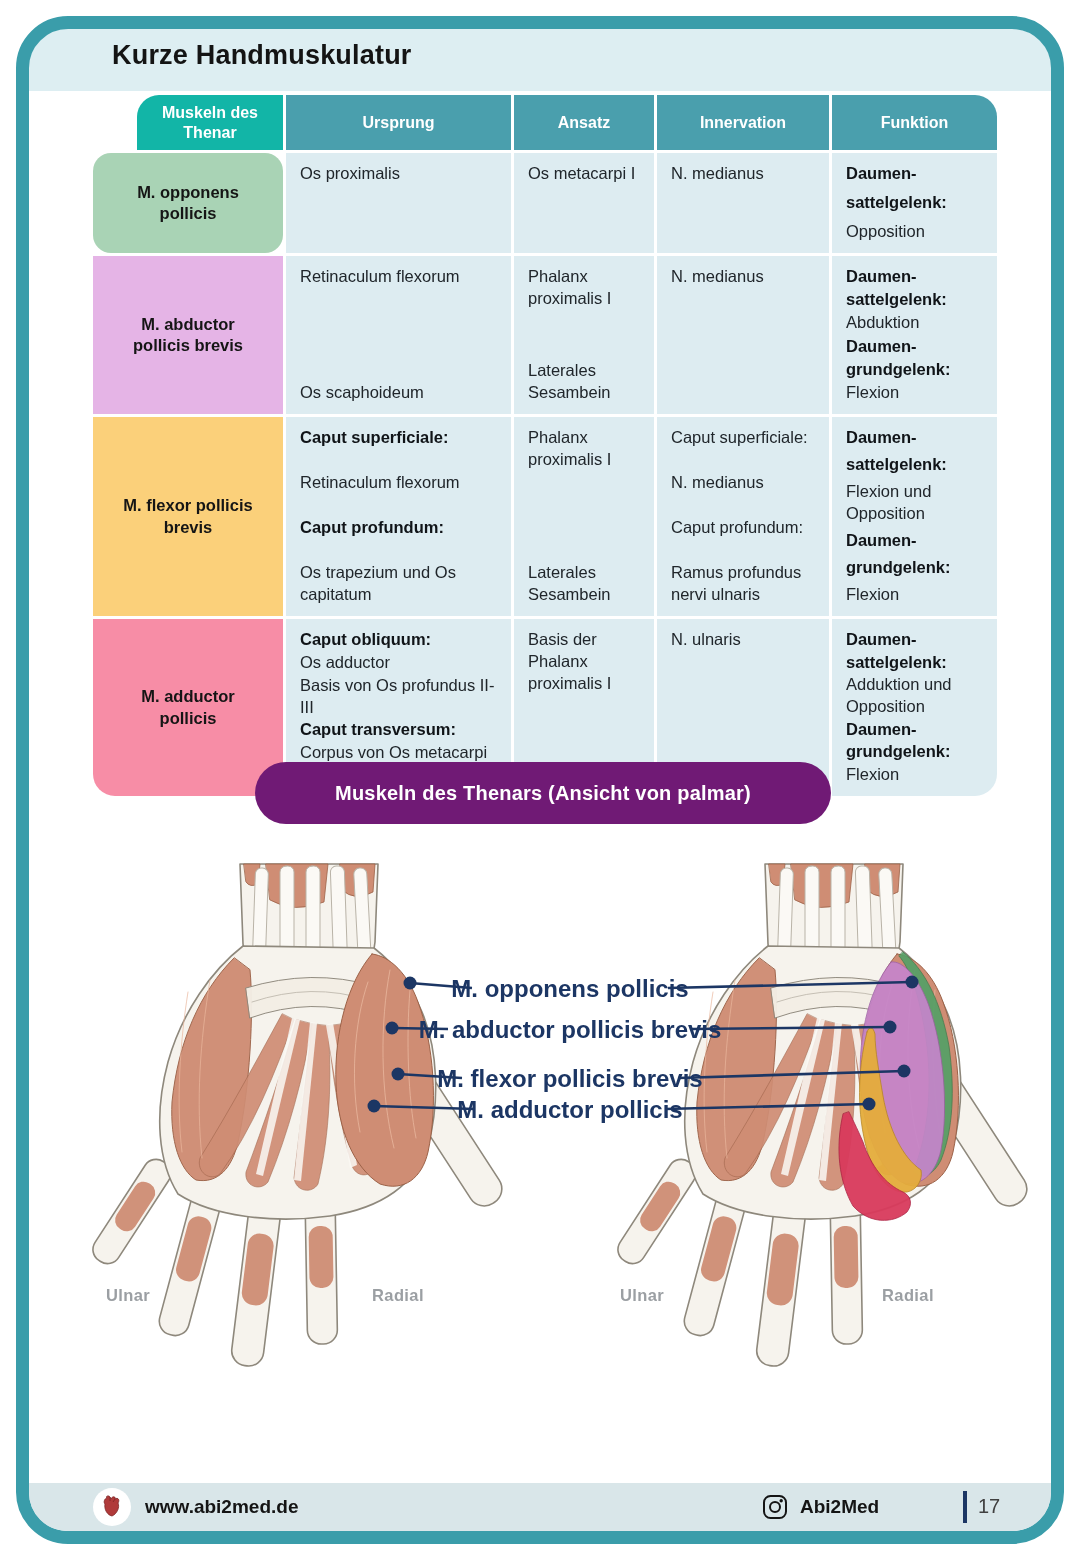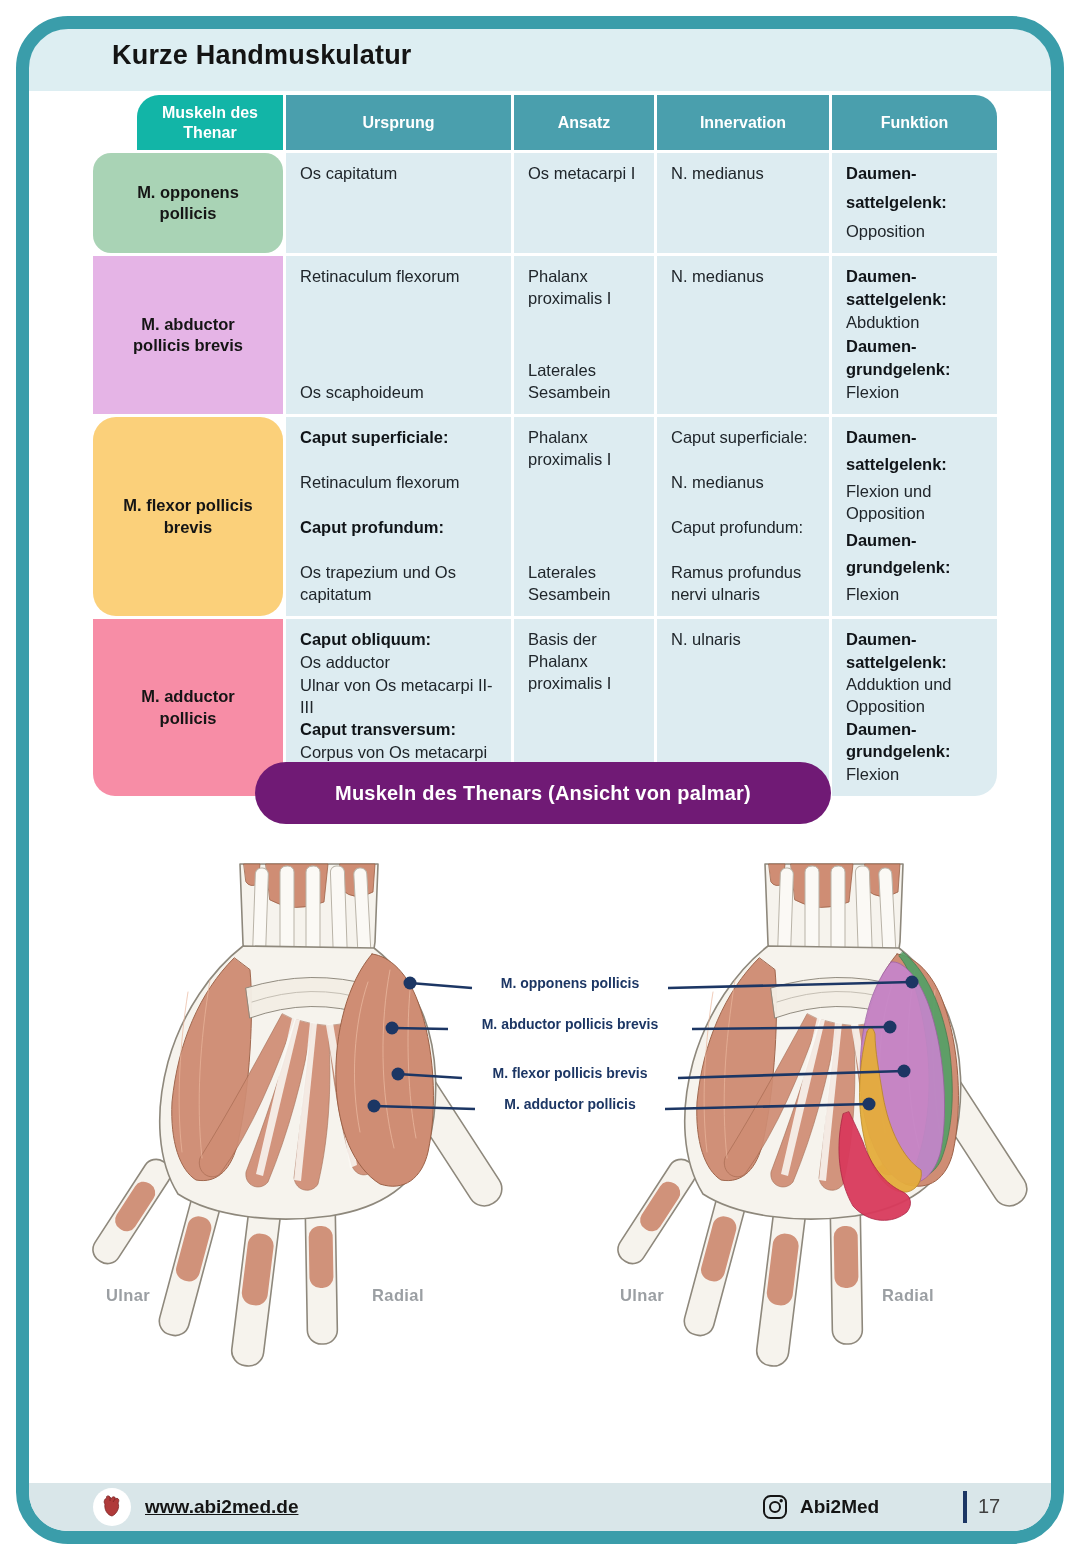--- a/index.html
+++ b/index.html
@@ -28,30 +28,30 @@
   
   .banner{position:absolute;left:255px;top:762px;width:576px;height:62px;background:#701a75;
           border-radius:31px;display:flex;align-items:center;justify-content:center;
           color:#fff;font-weight:700;font-size:20px;letter-spacing:.2px;}
 
   
   .hand{position:absolute;width:450px;height:560px;}
   #hand-left{left:60px;top:862px;}
   #hand-right{left:585px;top:862px;}
   .fig-label{position:absolute;transform:translateX(-50%);left:570px;white-space:nowrap;
-             color:#1c3664;font-weight:800;font-size:14px;}
+             color:#1c3664;font-weight:800;font-size:24px;}
   .side-label{position:absolute;color:#9b9fa3;font-size:16.5px;letter-spacing:.4px;font-weight:bold;}
   #lines-svg{position:absolute;left:0;top:0;pointer-events:none;}
 
   
   .footer{position:absolute;left:29px;right:29px;bottom:29px;height:48px;background:#d9e6e9;
           border-radius:0 0 38px 38px;}
   .heart-badge{position:absolute;left:64px;top:5px;width:38px;height:38px;border-radius:50%;background:#fff;
                display:flex;align-items:center;justify-content:center;}
-  .site{position:absolute;left:116px;top:13px;font-weight:800;font-size:19px;color:#141414;text-decoration:underline;}
+  .site{position:absolute;left:116px;top:13px;font-weight:800;font-size:19px;color:#141414;}
   .insta{position:absolute;left:733px;top:11px;}
   .handle{position:absolute;left:771px;top:13px;font-weight:800;font-size:19px;color:#141414;}
   .pgbar{position:absolute;left:934px;top:8px;width:4px;height:32px;background:#1c3664;}
   .pgnum{position:absolute;left:949px;top:12px;font-size:20px;color:#404040;}
 </style>
 </head>
 <body>
 
 <div class="page">
   <div class="titleband"></div>
@@ -76,21 +76,21 @@
         <div class="hcell c-tr">
           <div>Funktion</div>
         </div>
       </div>
       <div class="trow">
         <div class="mcell" style="background: rgb(169, 211, 181); min-height: 84px; border-radius: 18px;">
           <div>M. opponens</div>
           <div>pollicis</div>
         </div>
         <div class="dcell">
-          <div>Os capitatum</div>
+          <div>Os proximalis</div>
         </div>
         <div class="dcell">
           <div>Os metacarpi I</div>
         </div>
         <div class="dcell">
           <div>N. medianus</div>
         </div>
         <div class="dcell">
           <div class="b">Daumen-</div>
           <div class="b">sattelgelenk:</div>
@@ -116,21 +116,21 @@
         <div class="dcell">
           <div class="b">Daumen-</div>
           <div class="b">sattelgelenk:</div>
           <div>Abduktion</div>
           <div class="b">Daumen-</div>
           <div class="b">grundgelenk:</div>
           <div>Flexion</div>
         </div>
       </div>
       <div class="trow">
-        <div class="mcell" style="background: rgb(251, 208, 122); min-height: 183px; border-radius: 23px;">
+        <div class="mcell" style="background: rgb(251, 208, 122); min-height: 183px;">
           <div>M. flexor pollicis</div>
           <div>brevis</div>
         </div>
         <div class="dcell">
           <div class="b">Caput superficiale:</div>
           <div>Retinaculum flexorum</div>
           <div class="b">Caput profundum:</div>
           <div>Os trapezium und Os capitatum</div>
         </div>
         <div class="dcell">
@@ -153,21 +153,21 @@
         </div>
       </div>
       <div class="trow">
         <div class="mcell c-bl" style="background: rgb(247, 141, 166); min-height: 161px;">
           <div>M. adductor</div>
           <div>pollicis</div>
         </div>
         <div class="dcell">
           <div class="b">Caput obliquum:</div>
           <div>Os adductor</div>
-          <div>Ulnar von Os metacarpi II-III</div>
+          <div>Basis von Os profundus II-III</div>
           <div class="b">Caput transversum:</div>
           <div>Corpus von Os metacarpi III</div>
         </div>
         <div class="dcell">
           <div>Basis der Phalanx proximalis I</div>
         </div>
         <div class="dcell">
           <div>N. ulnaris</div>
         </div>
         <div class="dcell c-br">

